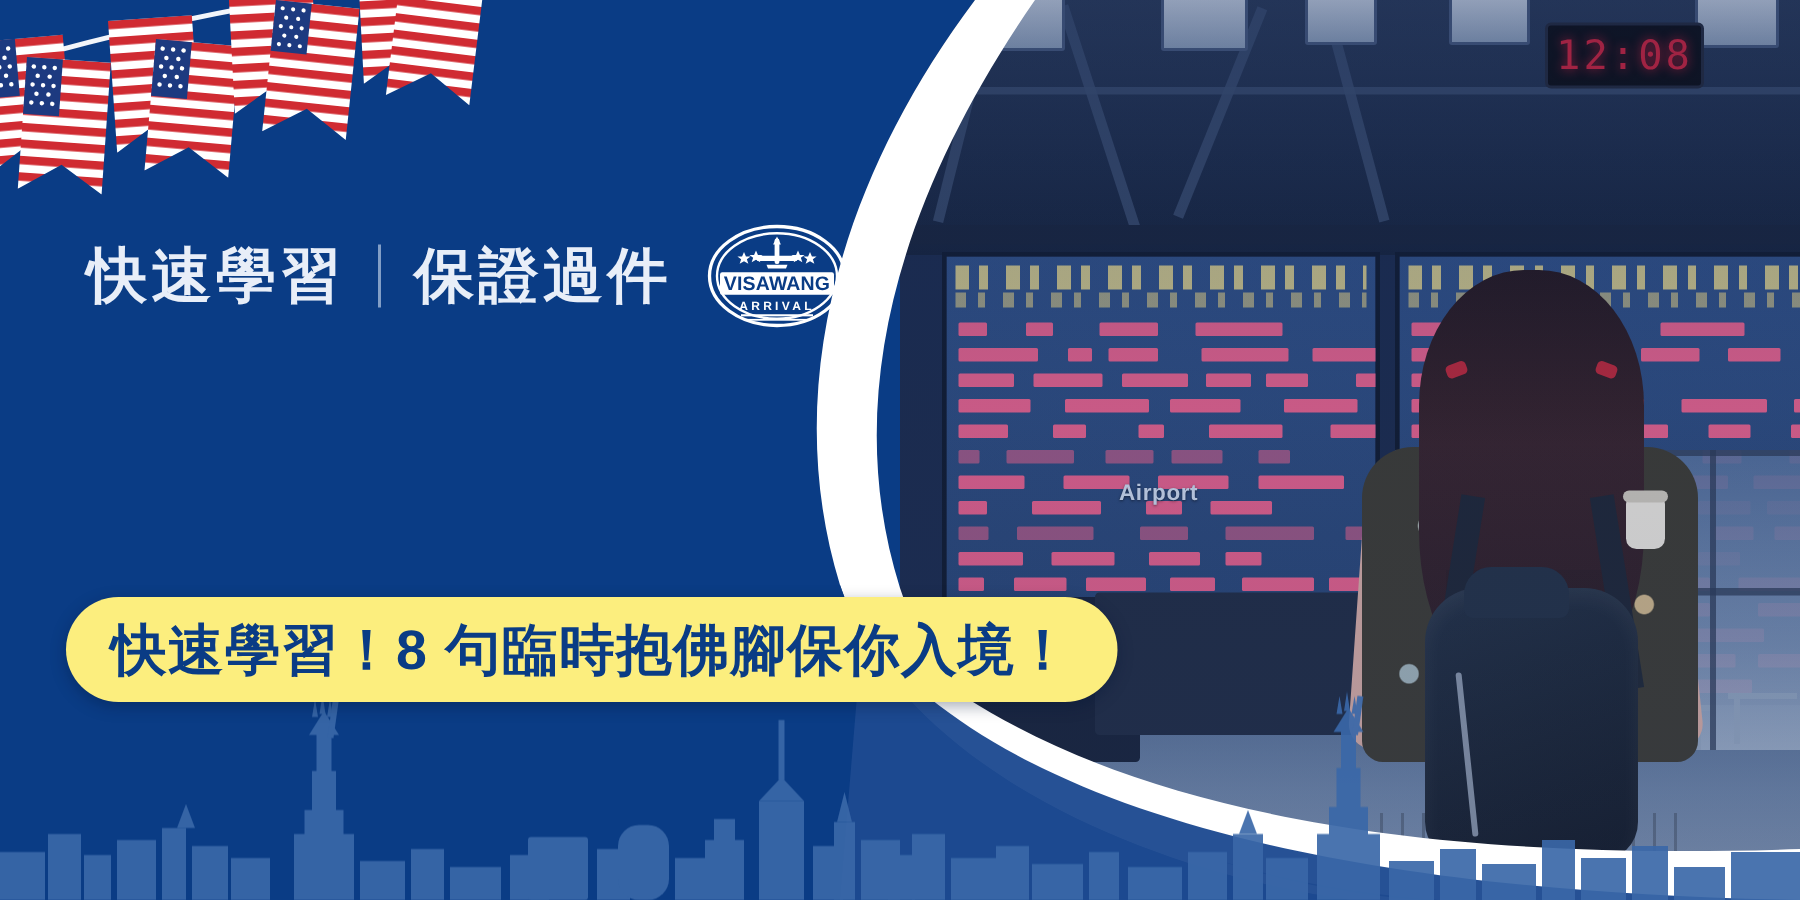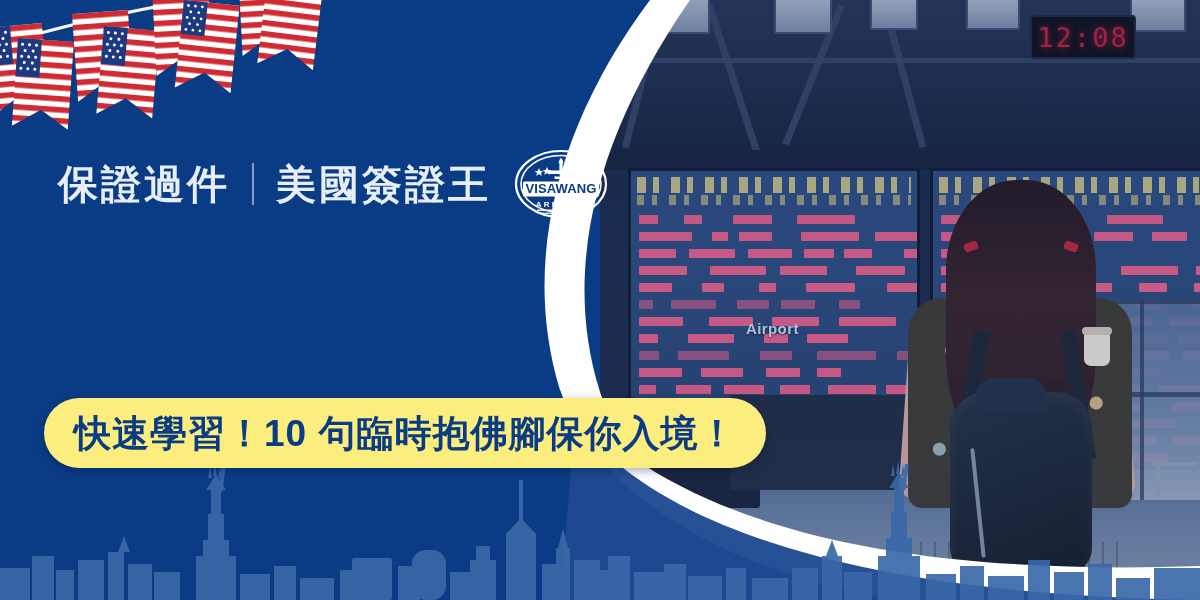--- a/index.html
+++ b/index.html
@@ -712,23 +712,23 @@
       <use href="#flagshape" fill="url(#stripes)"></use>
     </g>
     <g transform="translate(268,-24) rotate(7)">
       <use href="#flagshape" fill="url(#stripes)"></use>
     </g>
   </svg>
 
   <div class="content">
 
     <div class="brandrow">
-      <div class="brand-a">保證過件</div>
+      <div class="brand-a">快速學習</div>
       <div class="vdiv"></div>
-      <div class="brand-b">美國簽證王</div>
+      <div class="brand-b">保證過件</div>
 
       <div class="badge">
         <svg viewBox="0 0 96 72" width="96" height="72">
           <ellipse cx="48" cy="36" rx="45" ry="33" fill="none" stroke="#ffffff" stroke-width="2.2"></ellipse>
           <ellipse cx="48" cy="36" rx="40" ry="28.5" fill="none" stroke="#ffffff" stroke-width="1.6"></ellipse>
 
           <g fill="#ffffff">
             <rect x="46.4" y="11" width="3.2" height="17" rx="1.4"></rect>
             <polygon points="48,9.6 50.6,15 45.4,15"></polygon>
             <polygon points="33,22.5 63,22.5 61,26 35,26"></polygon>
@@ -746,17 +746,17 @@
           <text x="48" y="45.2" text-anchor="middle" font-family="'Liberation Sans',sans-serif" font-size="13" font-weight="bold" fill="#0a3c85" letter-spacing="0.1">VISAWANG</text>
           <text x="48" y="58.5" text-anchor="middle" font-family="'Liberation Sans',sans-serif" font-size="8" font-weight="bold" fill="#ffffff" letter-spacing="2.2">ARRIVAL</text>
           <rect x="24" y="61.5" width="48" height="1.4" fill="#ffffff"></rect>
           <rect x="27" y="64.6" width="42" height="1.2" fill="#ffffff"></rect>
         </svg>
       </div>
     </div>
 
 
     <div class="pill">
-      <span class="pill-text">快速學習！10 句臨時抱佛腳保你入境！</span>
+      <span class="pill-text">快速學習！8 句臨時抱佛腳保你入境！</span>
     </div>
 
   </div>
 </div>
 
 </body></html>

